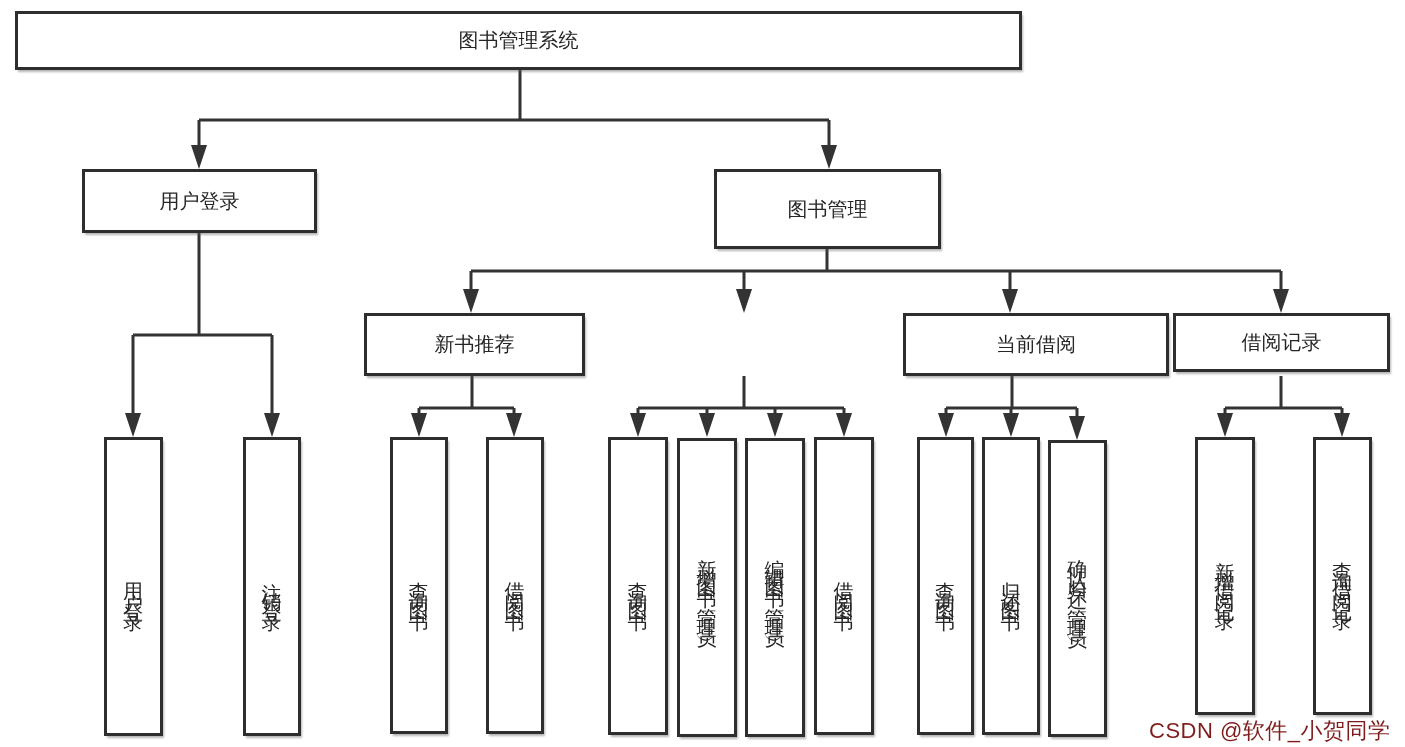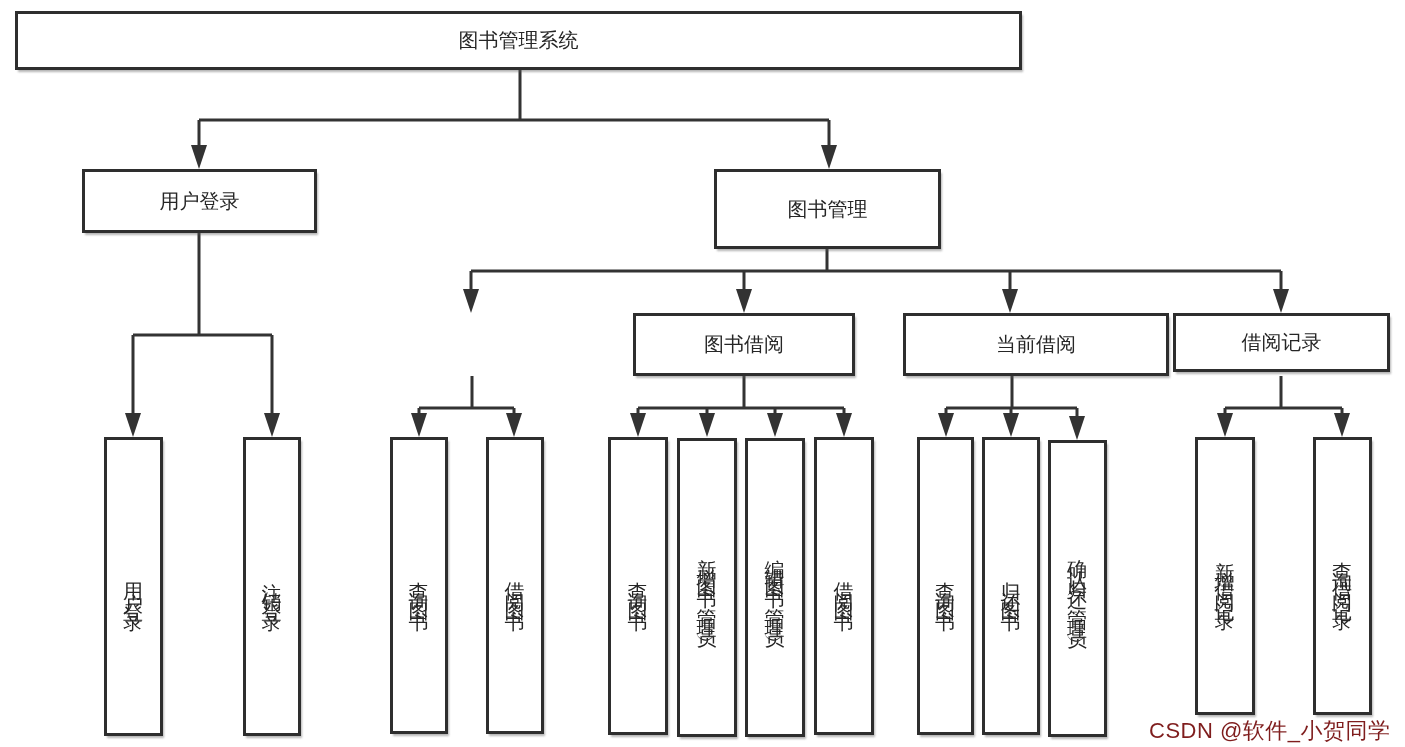--- a/index.html
+++ b/index.html
@@ -90,22 +90,22 @@
     <span>图书管理系统</span>
   </div>
 
   <div class="node" style="left:82px;top:169px;width:235px;height:64px">
     <span>用户登录</span>
   </div>
   <div class="node" style="left:714px;top:169px;width:227px;height:80px">
     <span>图书管理</span>
   </div>
 
-  <div class="node" style="left:633px;top:313px;width:222px;height:63px">
-    <span>图书借阅</span>
+  <div class="node" style="left:364px;top:313px;width:221px;height:63px">
+    <span>新书推荐</span>
   </div>
   <div class="node" style="left:903px;top:313px;width:266px;height:63px">
     <span>当前借阅</span>
   </div>
   <div class="node" style="left:1173px;top:313px;width:217px;height:59px">
     <span>借阅记录</span>
   </div>
 
   <div class="node v" style="left:104px;top:437px;width:59px;height:299px">
     <span>用户登录</span>

